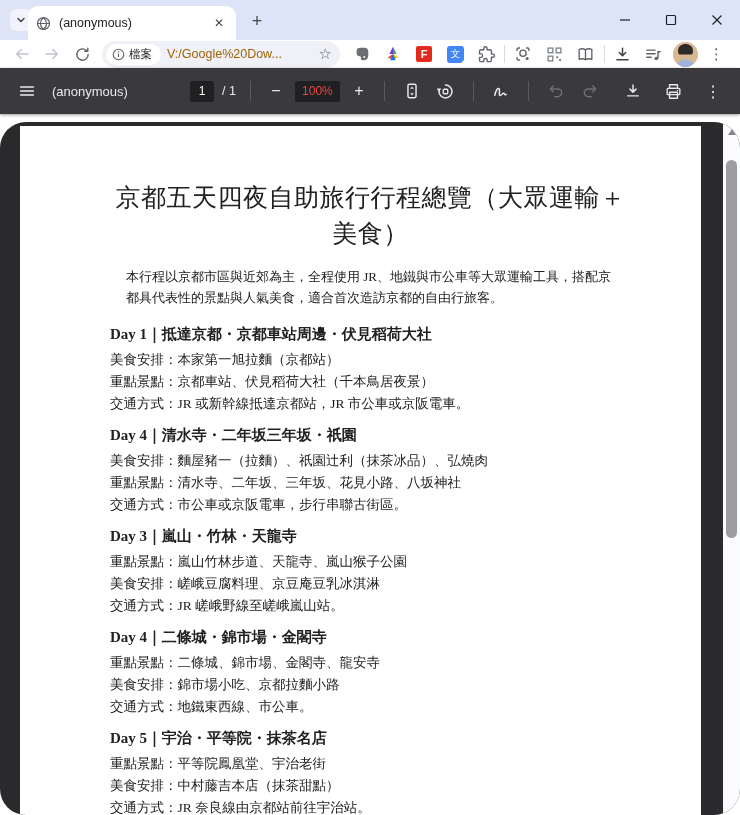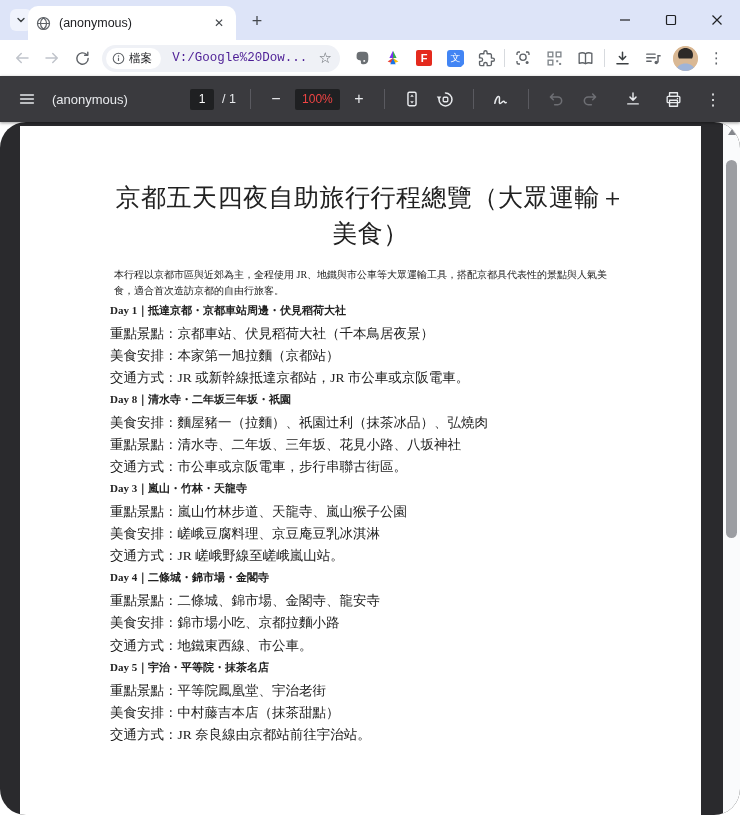--- a/index.html
+++ b/index.html
@@ -23,29 +23,29 @@
   }
   .tab-title { flex:1; font-size:12.5px; color:#202124; white-space:nowrap; overflow:hidden; }
   .tab-close { width:18px; height:18px; border-radius:50%; display:flex; align-items:center;
     justify-content:center; font-size:12px; color:#45494e; }
   .newtab-btn { position:absolute; left:244px; top:8px; width:26px; height:26px; border-radius:50%;
     display:flex; align-items:center; justify-content:center; font-size:18px; color:#45494e; }
   .win-controls { position:absolute; right:0; top:0; height:40px; display:flex; }
   .win-btn { width:46px; height:40px; display:flex; align-items:center; justify-content:center; color:#202124; }
 
   
-  .navbar { height:36px; background:#fff; display:flex; align-items:center; padding:0 8px; gap:2px;text-align:center; }
+  .navbar { height:28px; background:#fff; display:flex; align-items:center; padding:0 8px; gap:2px; }
   .nav-btn { width:28px; height:28px; display:flex; align-items:center; justify-content:center; border-radius:50%; }
   .omnibox {
     width:238px; height:27px; background:#eff1f6; border-radius:14px;
     display:flex; align-items:center; padding:0 8px 0 4px; gap:6px; margin:0 4px;
   }
   .omni-chip { background:#fff; border-radius:11px; height:21px; display:flex; align-items:center;
     gap:4px; padding:0 9px 0 6px; font-size:11.5px; color:#202124; }
-  .omni-url { flex:1; font-size:12.5px; color:#4c1d95; white-space:nowrap; overflow:hidden;font-family:Liberation Mono, monospace; }
+  .omni-url { flex:1; font-size:12.5px; color:#a16207; white-space:nowrap; overflow:hidden; }
   .omni-star { font-size:15px; color:#5f6368; }
   .ext-row { display:flex; align-items:center; flex:1; justify-content:space-between; padding:0 2px; }
   .ext-btn { width:27px; height:27px; display:flex; align-items:center; justify-content:center; }
   .vsep { width:1px; height:18px; background:#d7dade; }
   .flip-sq { width:16px; height:16px; background:#e42a1d; color:#fff; font-weight:bold; font-size:11px;
     display:flex; align-items:center; justify-content:center; border-radius:2px; }
   .trans-sq { width:17px; height:17px; background:#4285f4; color:#fff; font-size:10px; border-radius:3px;
     display:flex; align-items:center; justify-content:center; position:relative; }
   .trans-sq::after { content:""; position:absolute; right:-2px; bottom:-2px; border-left:7px solid transparent;
     border-bottom:7px solid #fff; }
@@ -70,22 +70,22 @@
 
   
   .viewer { position:absolute; top:122px; left:0; right:0; bottom:0; background:#2a2a2d; overflow:hidden;border-radius:26px; }
   .page {
     position:absolute; left:20px; top:4px; width:681px; bottom:-12px; background:#fff;
     padding:54px 70px 0 90px; color:#212121;
     font-family:"Liberation Serif","DejaVu Serif",serif;
   }
   .doc-title { font-size:25px; font-weight:400; text-align:center; line-height:1.42;
     margin:0 0 16px; letter-spacing:.5px; }
-  .doc-intro { font-size:10px; line-height:1.6; margin:4px;font-family:Liberation Serif, serif; }
-  .day h2 { font-size:11px; font-weight:bold; margin:4px 0 5px; }
+  .doc-intro { font-size:13px; line-height:1.6; margin:16px;font-family:Liberation Serif, serif; }
+  .day h2 { font-size:15px; font-weight:bold; margin:12px 0 5px; }
   .day p { font-size:13.5px; line-height:1.56; margin:0 0 1px; }
 
   .scrollbar { position:absolute; right:0; top:0; bottom:0; width:17px; background:#fafbfc; }
   .sb-up { position:absolute; top:4px; left:0; width:17px; height:12px;
     display:flex; align-items:center; justify-content:center; }
   .sb-up::before { content:""; border-left:4px solid transparent; border-right:4px solid transparent;
     border-bottom:6px solid #85878c; display:block; }
   .sb-thumb { position:absolute; top:38px; left:3px; width:11px; height:378px; background:#9b9da2; border-radius:6px; }
 
   svg { display:block; }
@@ -375,27 +375,27 @@
   </div>
 </div>
 
 <div class="viewer">
   <div class="page">
     <h1 class="doc-title">京都五天四夜自助旅行行程總覽（大眾運輸＋美食）</h1>
     <p class="doc-intro">本行程以京都市區與近郊為主，全程使用 JR、地鐵與市公車等大眾運輸工具，搭配京都具代表性的景點與人氣美食，適合首次造訪京都的自由行旅客。</p>
 
     <section class="day">
       <h2>Day 1｜抵達京都・京都車站周邊・伏見稻荷大社</h2>
+      <p>美食安排：本家第一旭拉麵（京都站）</p>
       <p>重點景點：京都車站、伏見稻荷大社（千本鳥居夜景）</p>
-      <p>美食安排：本家第一旭拉麵（京都站）</p>
       <p>交通方式：JR 或新幹線抵達京都站，JR 市公車或京阪電車。</p>
     </section>
 
     <section class="day">
-      <h2>Day 8｜清水寺・二年坂三年坂・祇園</h2>
+      <h2>Day 4｜清水寺・二年坂三年坂・祇園</h2>
       <p>美食安排：麵屋豬一（拉麵）、祇園辻利（抹茶冰品）、弘燒肉</p>
       <p>重點景點：清水寺、二年坂、三年坂、花見小路、八坂神社</p>
       <p>交通方式：市公車或京阪電車，步行串聯古街區。</p>
     </section>
 
     <section class="day">
       <h2>Day 3｜嵐山・竹林・天龍寺</h2>
       <p>重點景點：嵐山竹林步道、天龍寺、嵐山猴子公園</p>
       <p>美食安排：嵯峨豆腐料理、京豆庵豆乳冰淇淋</p>
       <p>交通方式：JR 嵯峨野線至嵯峨嵐山站。</p>

